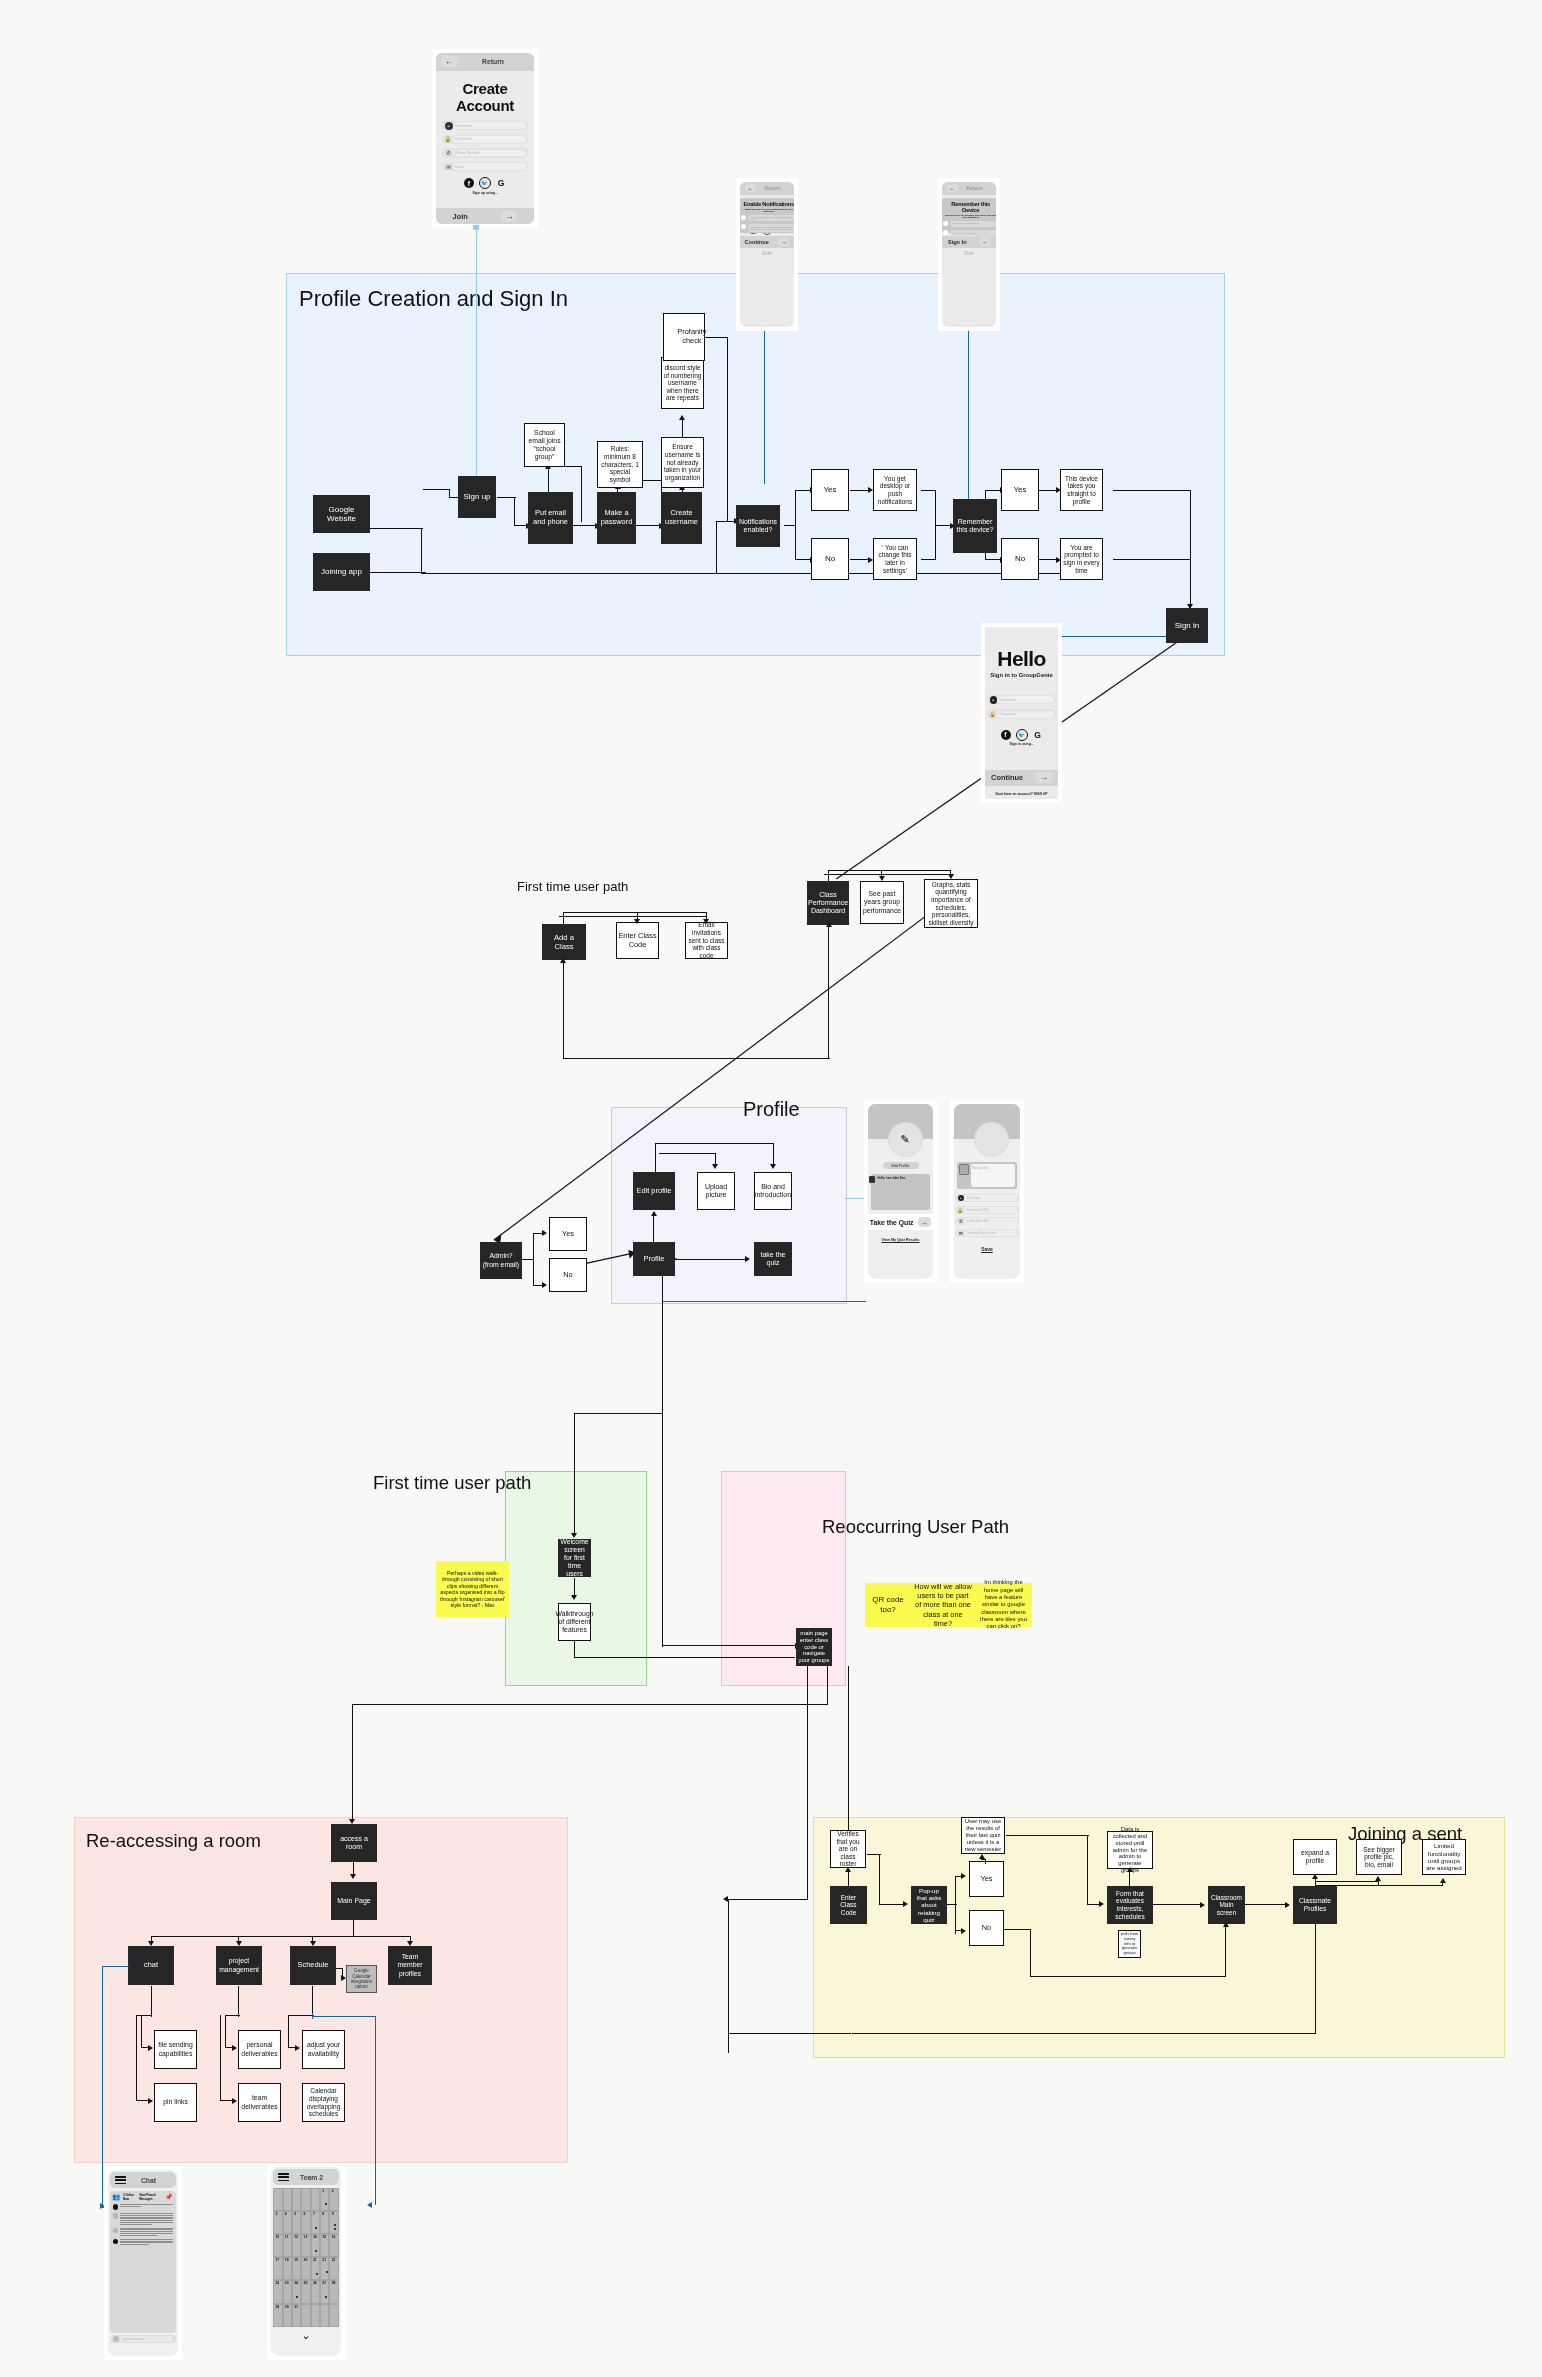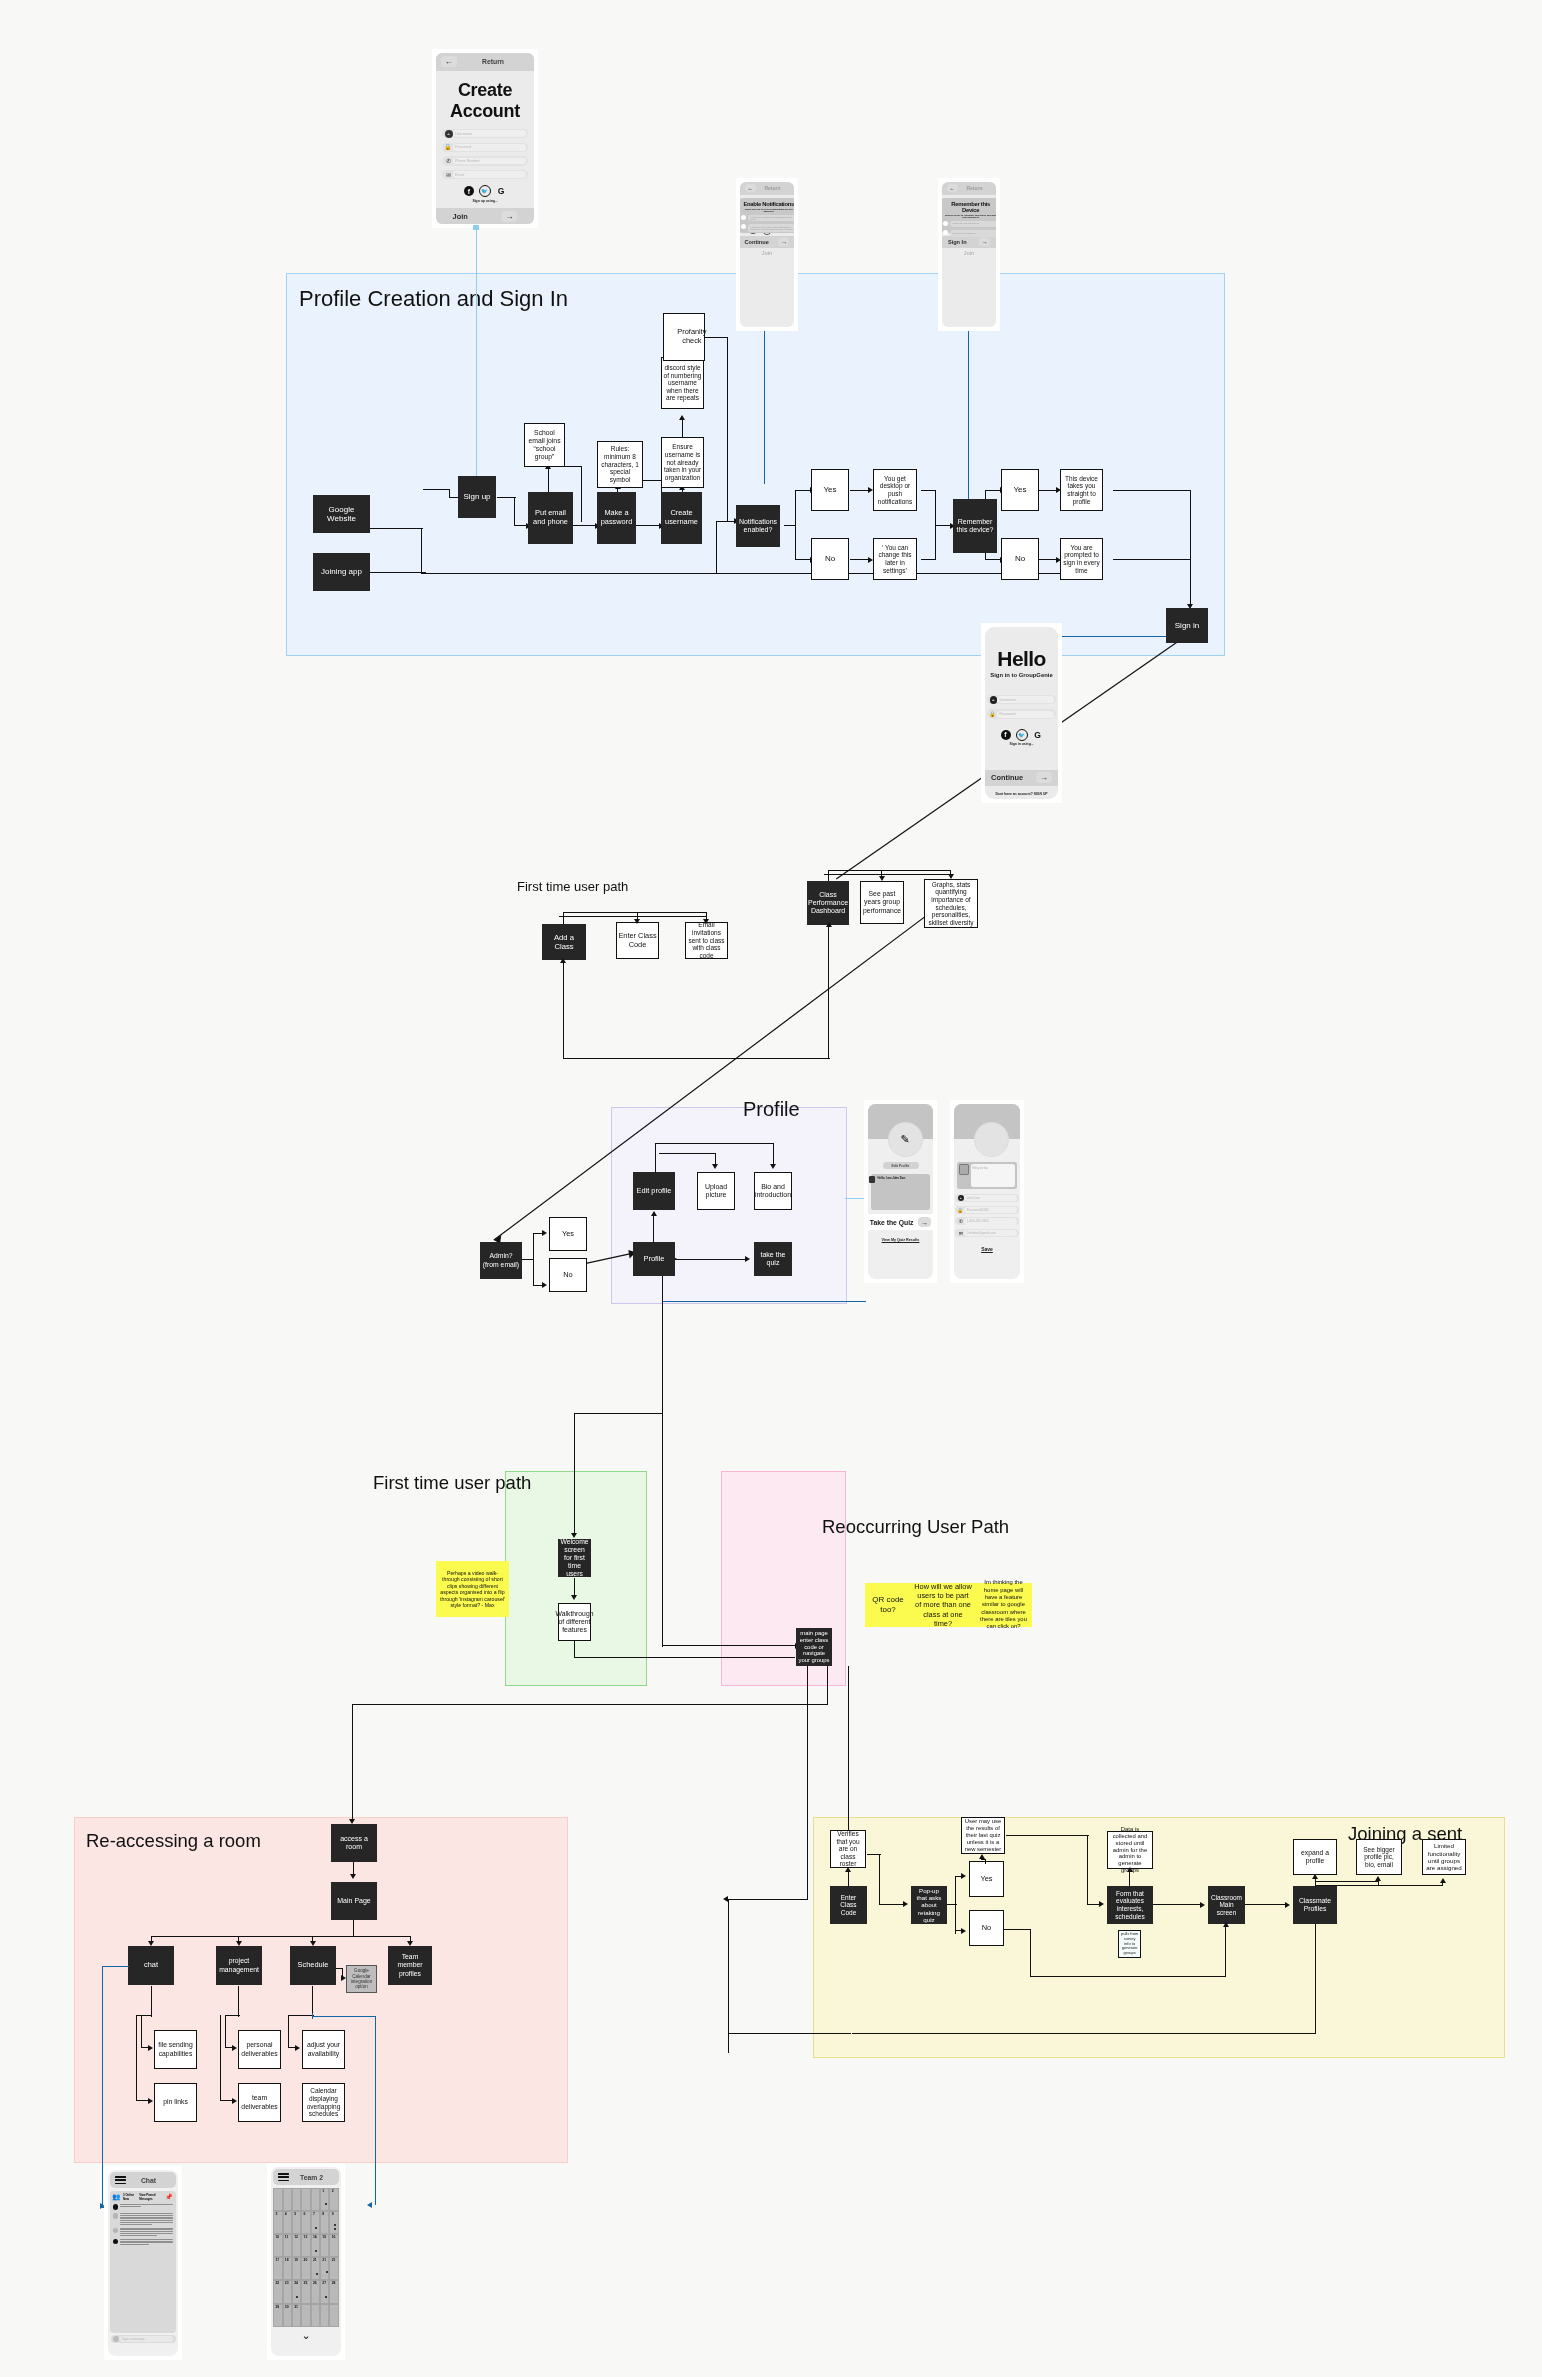--- a/index.html
+++ b/index.html
@@ -451,21 +451,21 @@
 
   <div class="ln lnv" style="left:1315px;top:1924px;height:109px;"></div>
   <div class="ln lnh" style="left:852px;top:2033px;width:464px;"></div>
 
   <div class="phone" style="left:432px;top:49px;width:106px;height:179px;">
     <div class="ph-inner">
       <div class="ph-bar" style="height:18.5px;">
         <div class="arrbtn" style="width:16px;height:11px;font-size:8px;">←</div>
         <div class="ph-title" style="font-size:6.8px;">Return</div>
       </div>
-      <div class="ph-h1" style="font-size:18px;margin-top:8.6px;">Create Account</div>
+      <div class="ph-h1" style="font-size:15px;margin-top:8.6px;">Create Account</div>
       <div style="margin-top:7.4px;">
         <div class="field" style="width:86px;height:9.3px;margin-bottom:4.3px;">
           <div class="ico" style="width:8px;height:8px;border-radius:50%;background:#333;color:#eee;font-size:5px;">◓</div>
           <div class="fi" style="height:6.8px;font-size:3.7px;">Username</div>
         </div>
         <div class="field" style="width:86px;height:9.3px;margin-bottom:4.3px;">
           <div class="ico" style="width:8px;height:8px;font-size:6.2px;">🔒</div>
           <div class="fi" style="height:6.8px;font-size:3.7px;">Password</div>
         </div>
         <div class="field" style="width:86px;height:9.3px;margin-bottom:4.3px;">
@@ -561,21 +561,21 @@
         </div>
         <div class="chk">
           <div class="chkbox" style="width:5px;height:5px;"></div>
           <div class="chktxt" style="font-size:2px;height:6.2px;">Do not save my password</div>
         </div>
       </div>
     </div>
   </div>
 
   <div class="phone" style="left:981px;top:623px;width:81px;height:180px;">
-    <div class="ph-inner" style="border-radius:9px;">
+    <div class="ph-inner" style="border-radius:1px;">
       <div class="ph-h1" style="font-size:21px;margin-top:20px;letter-spacing:-0.6px;">Hello</div>
       <div class="ph-sub" style="font-size:5.9px;margin-top:1.2px;">Sign in to GroupGenie</div>
       <div style="margin-top:17.3px;">
         <div class="field" style="width:69px;height:9.3px;margin-bottom:5px;">
           <div class="ico" style="width:7.4px;height:7.4px;border-radius:50%;background:#222;color:#eee;font-size:5px;">◓</div>
           <div class="fi" style="height:6.8px;font-size:3.7px;">Username</div>
         </div>
         <div class="field" style="width:69px;height:9.3px;">
           <div class="ico" style="width:7.4px;height:7.4px;font-size:5.6px;">🔒</div>
           <div class="fi" style="height:6.8px;font-size:3.7px;">Password</div>

